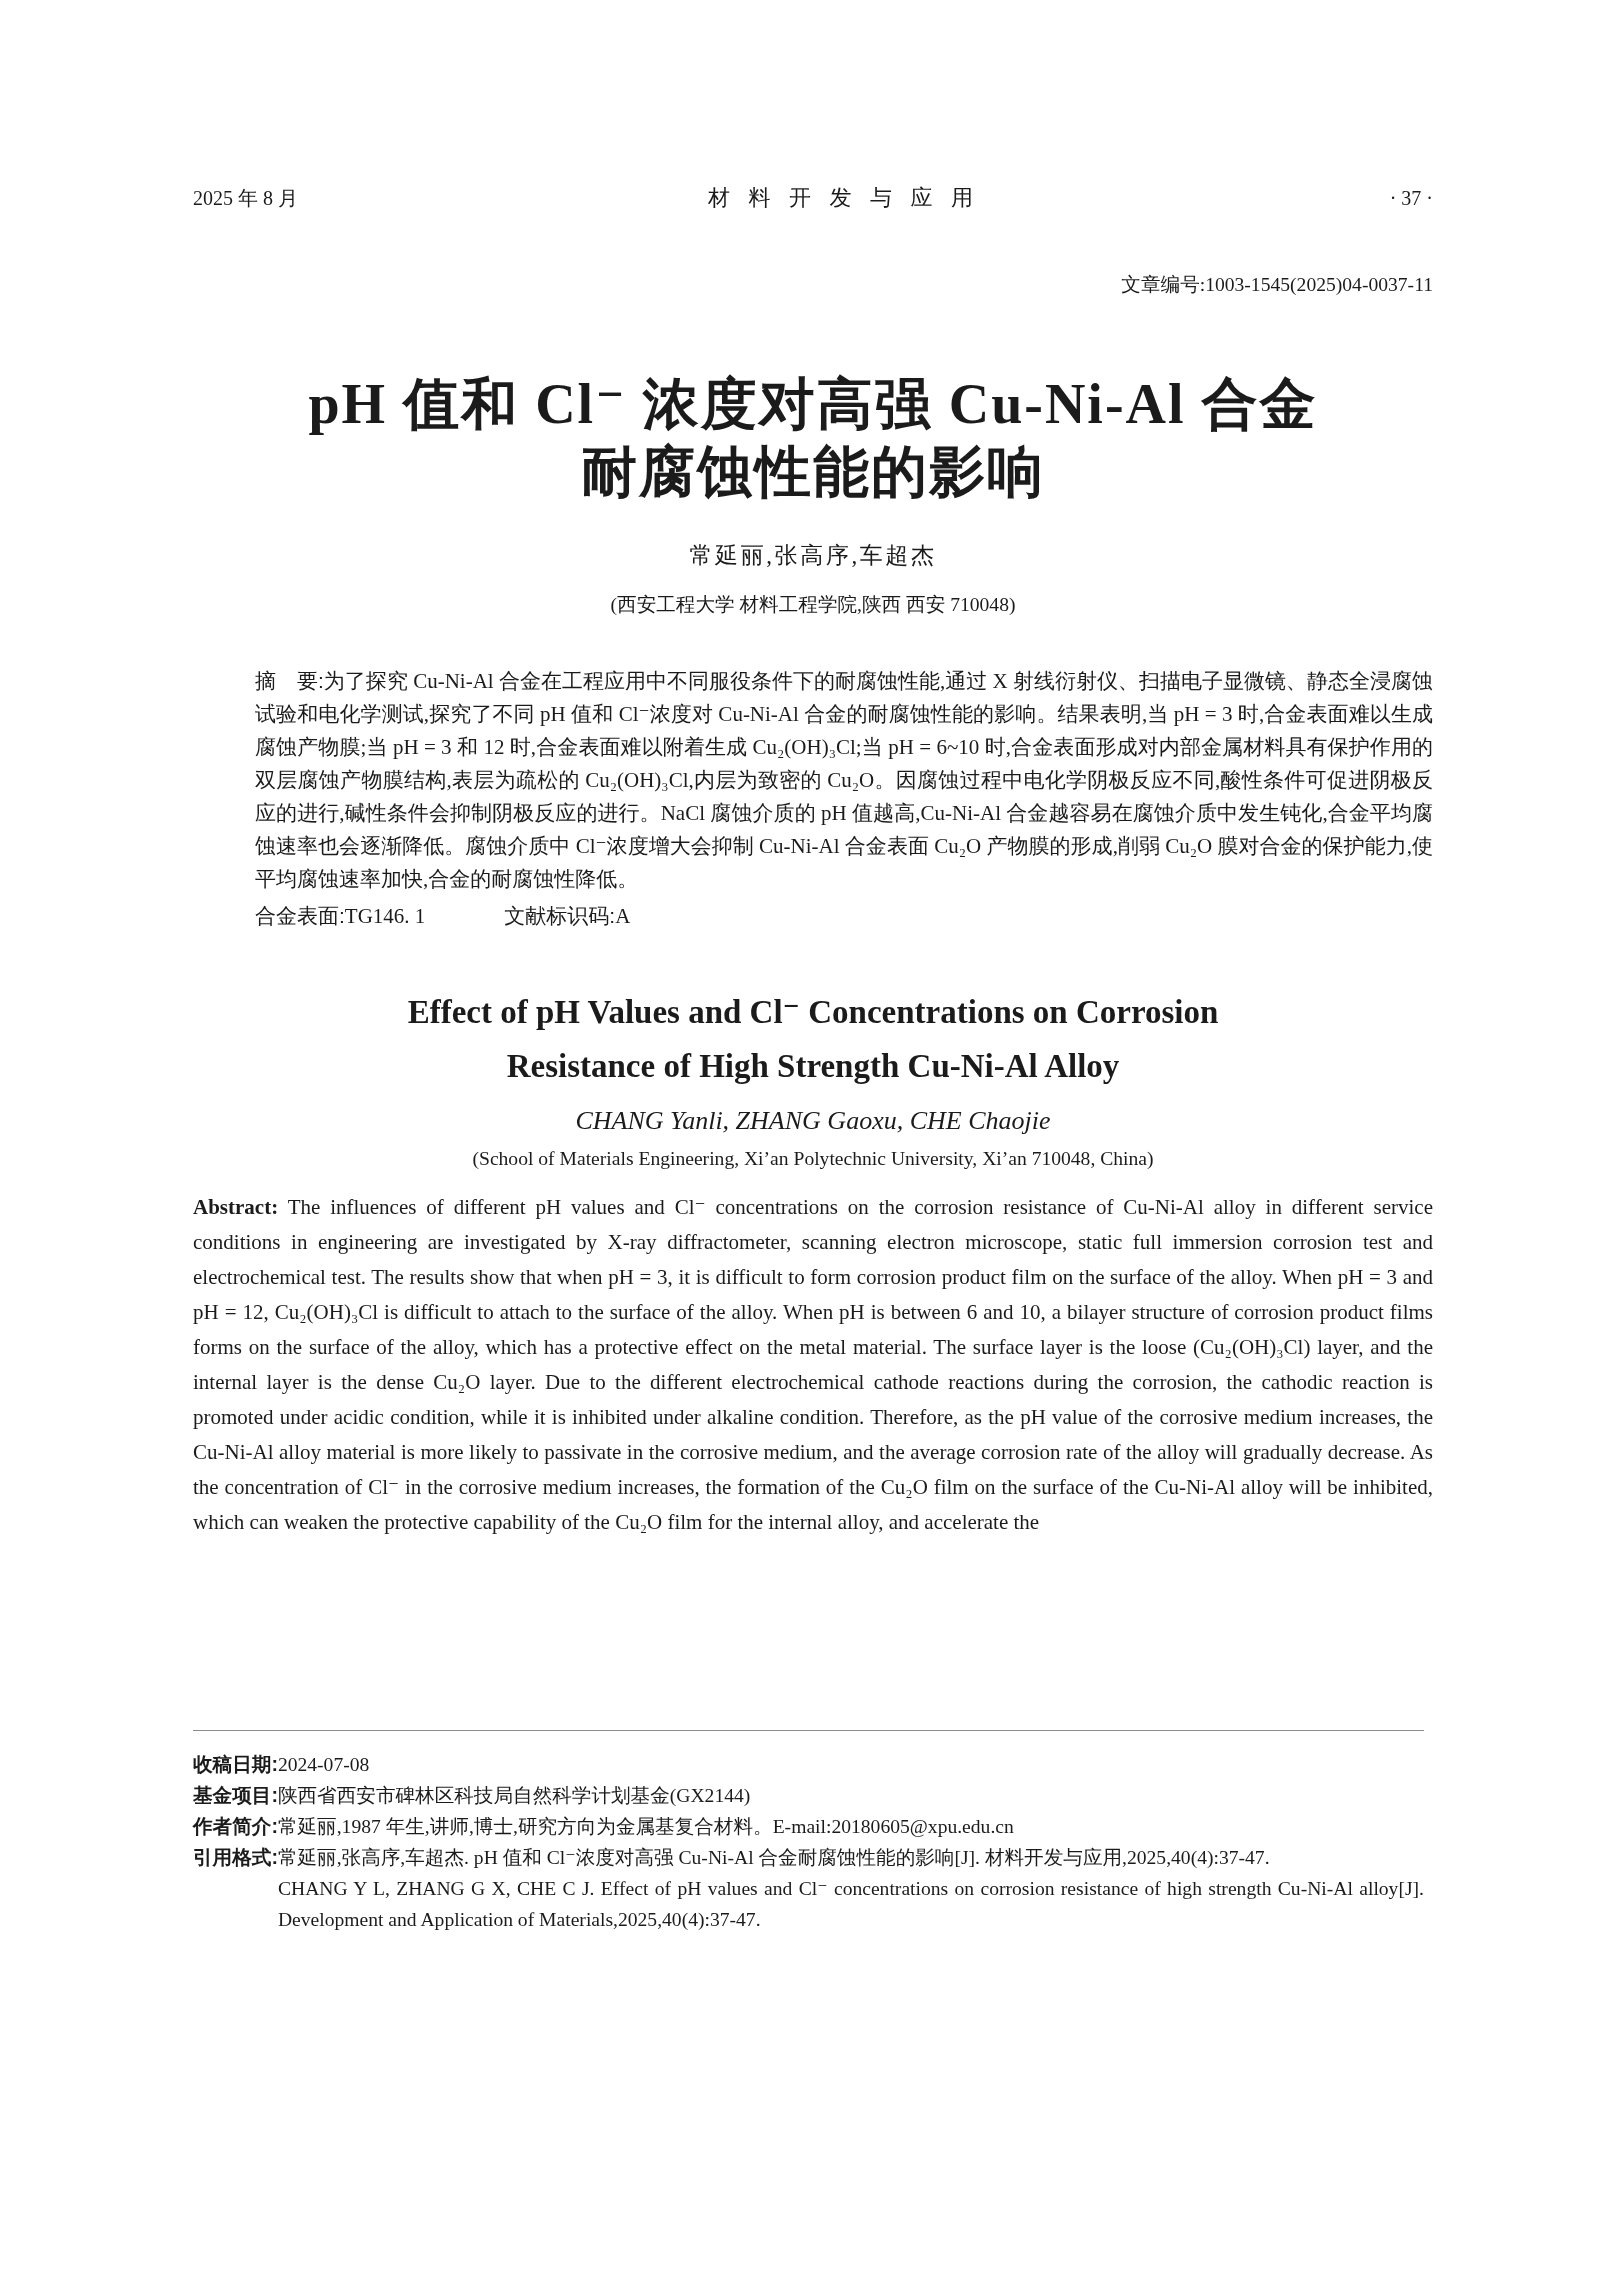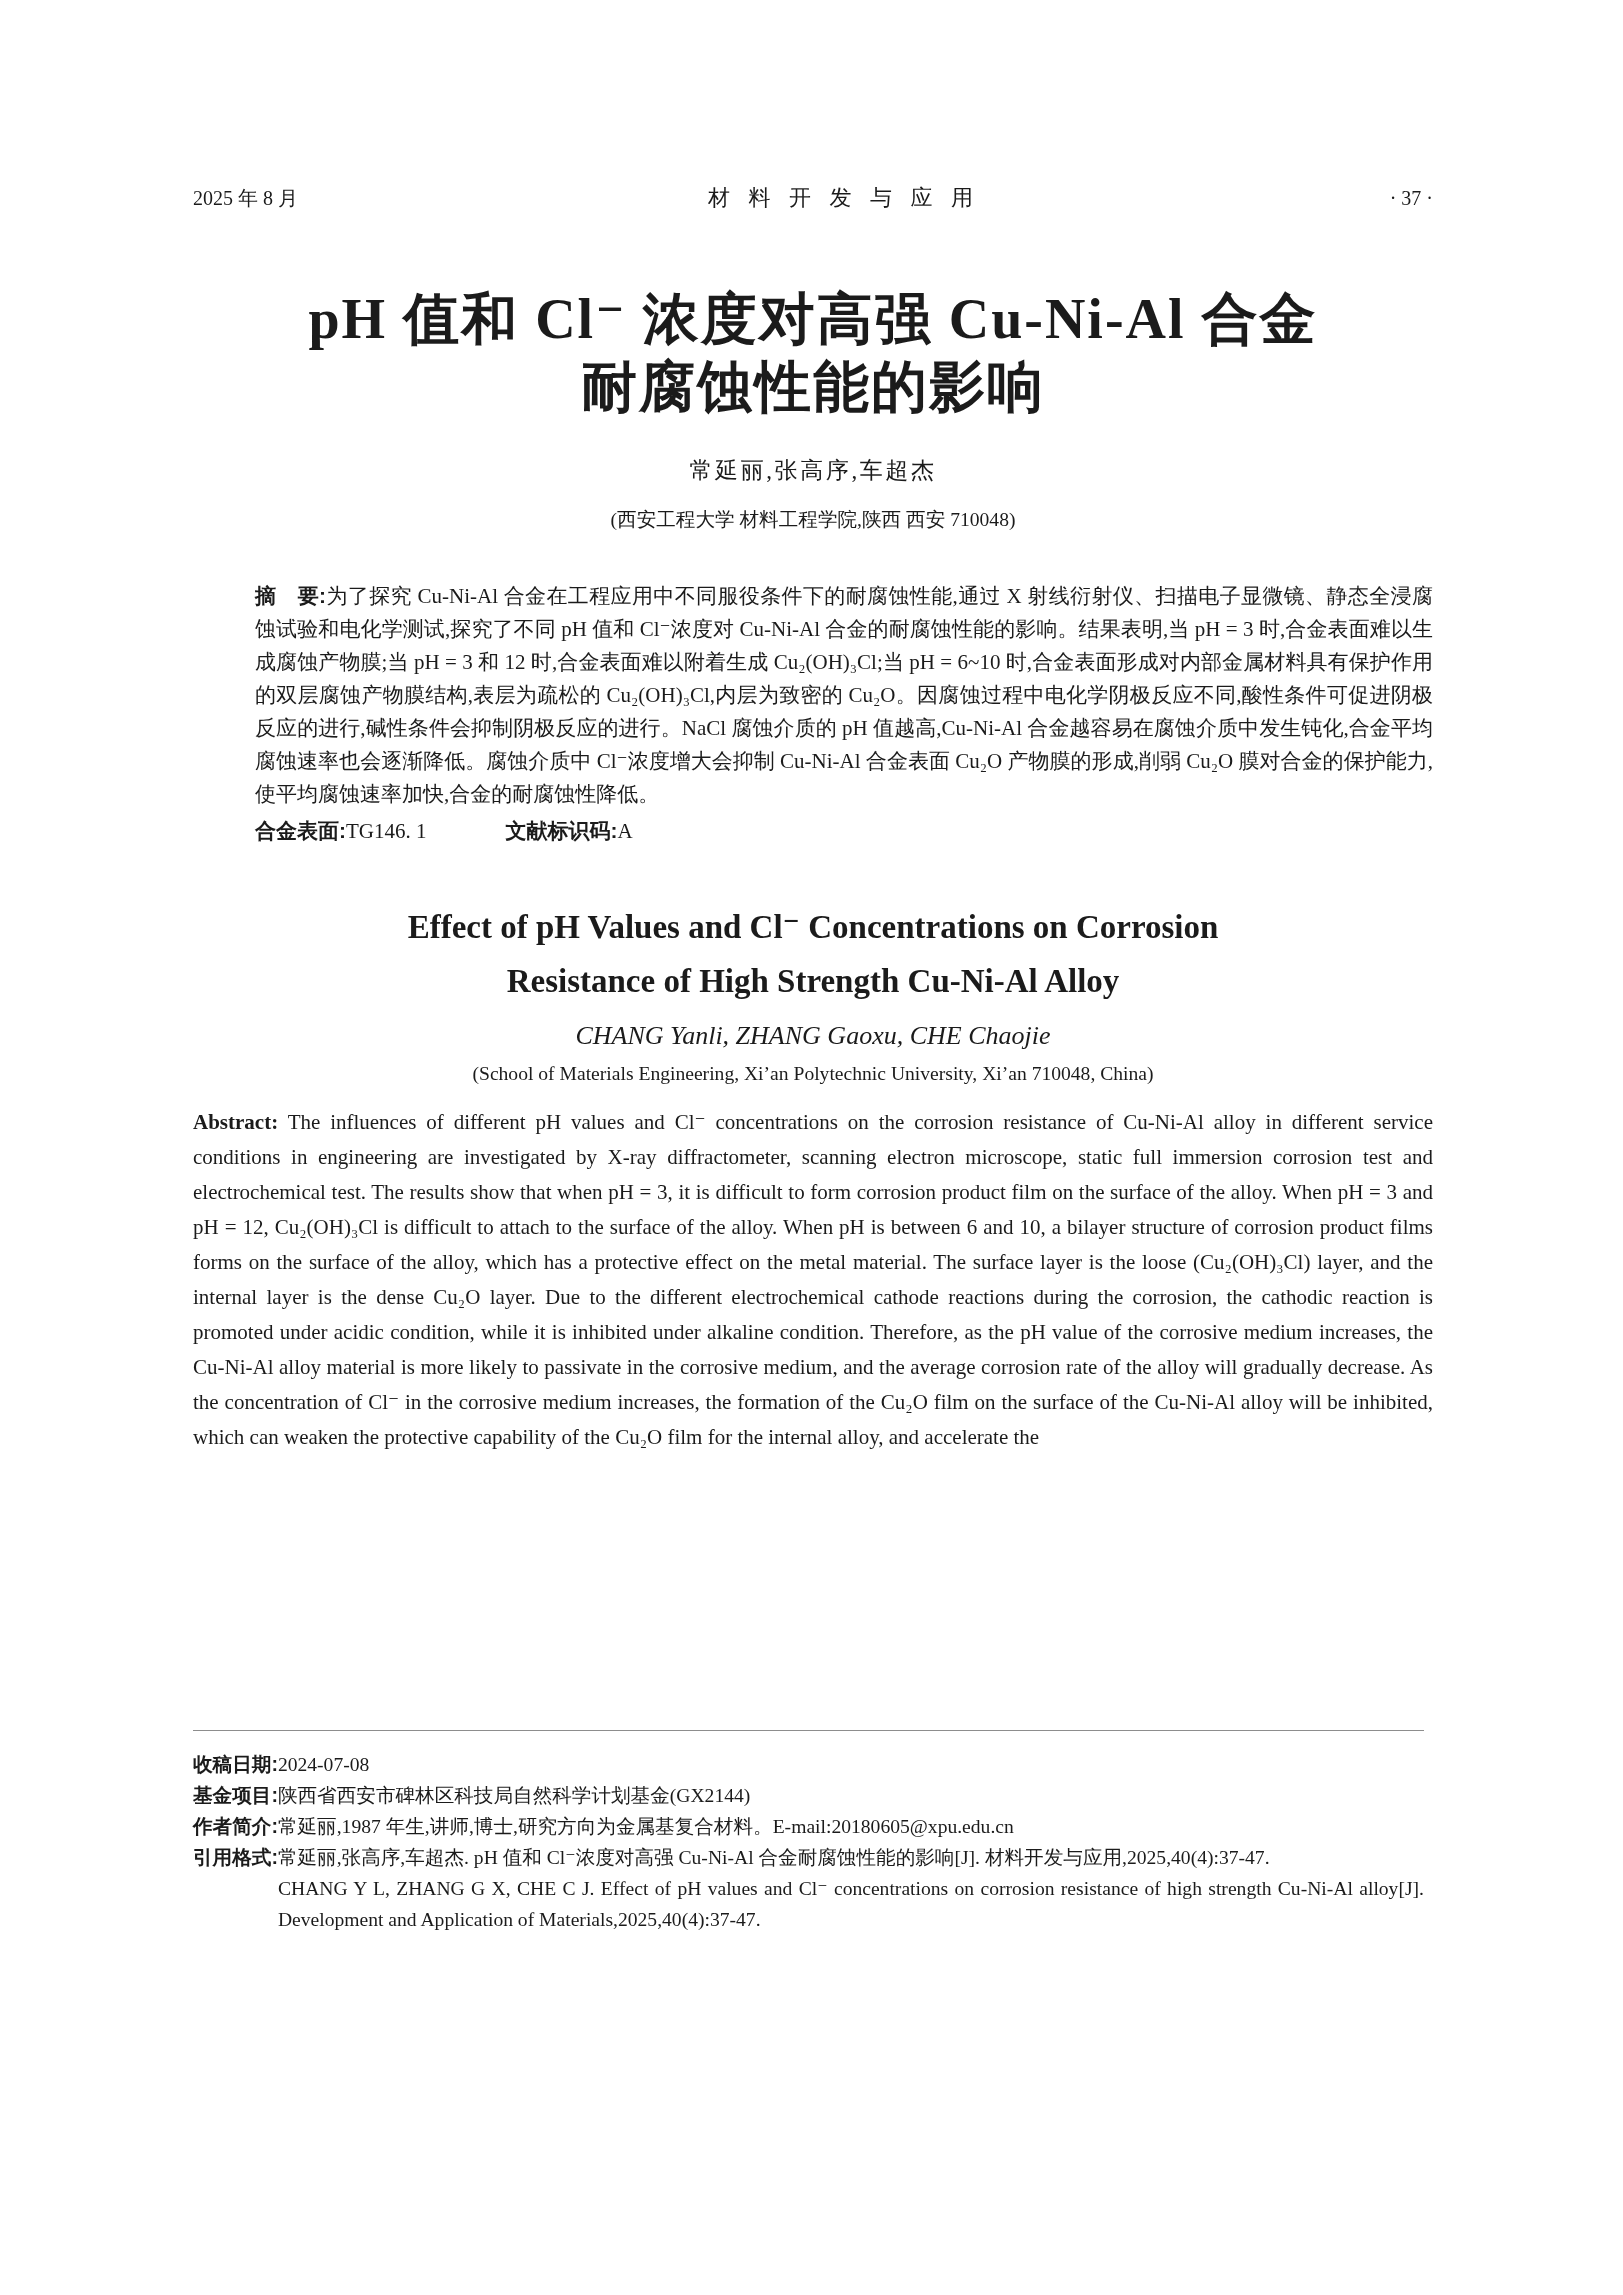--- a/index.html
+++ b/index.html
@@ -63,21 +63,21 @@
     padding-left: 62px;
     font-size: 21px;
     line-height: 33px;
     text-align: justify;
   }
   .abstract-zh-block p { text-align: justify; }
   .kw-row { margin-top: 3.9px; }
   .clc-row { margin-top: 3.9px; }
   .lbl-hei {
     font-family: "Liberation Sans", "DejaVu Sans", sans-serif;
-    font-weight: bold;
+    font-weight: normal;
   }
   .clc-row .second { margin-left: 79px; }
 
   
   .title-en {
     margin-top: 52px;
     text-align: center;
     font-size: 33px;
     font-weight: bold;
     line-height: 54px;
@@ -129,20 +129,21 @@
 <body>
 
 <div class="page">
 
   <div class="running-head">
     <span>2025 年 8 月</span>
     <span class="journal">材 料 开 发 与 应 用</span>
     <span>· 37 ·</span>
   </div>
 
+  <div class="article-no">文章编号:1003-1545(2025)04-0037-11</div>
 
   <h1 class="title-zh">
     <span style="display:block">pH 值和 Cl⁻ 浓度对高强 Cu-Ni-Al 合金</span>
     <span style="display:block">耐腐蚀性能的影响</span>
   </h1>
 
   <div class="authors-zh">常延丽,张高序,车超杰</div>
   <div class="affiliation-zh">(西安工程大学 材料工程学院,陕西 西安 710048)</div>
 
   <div class="abstract-zh-block">

